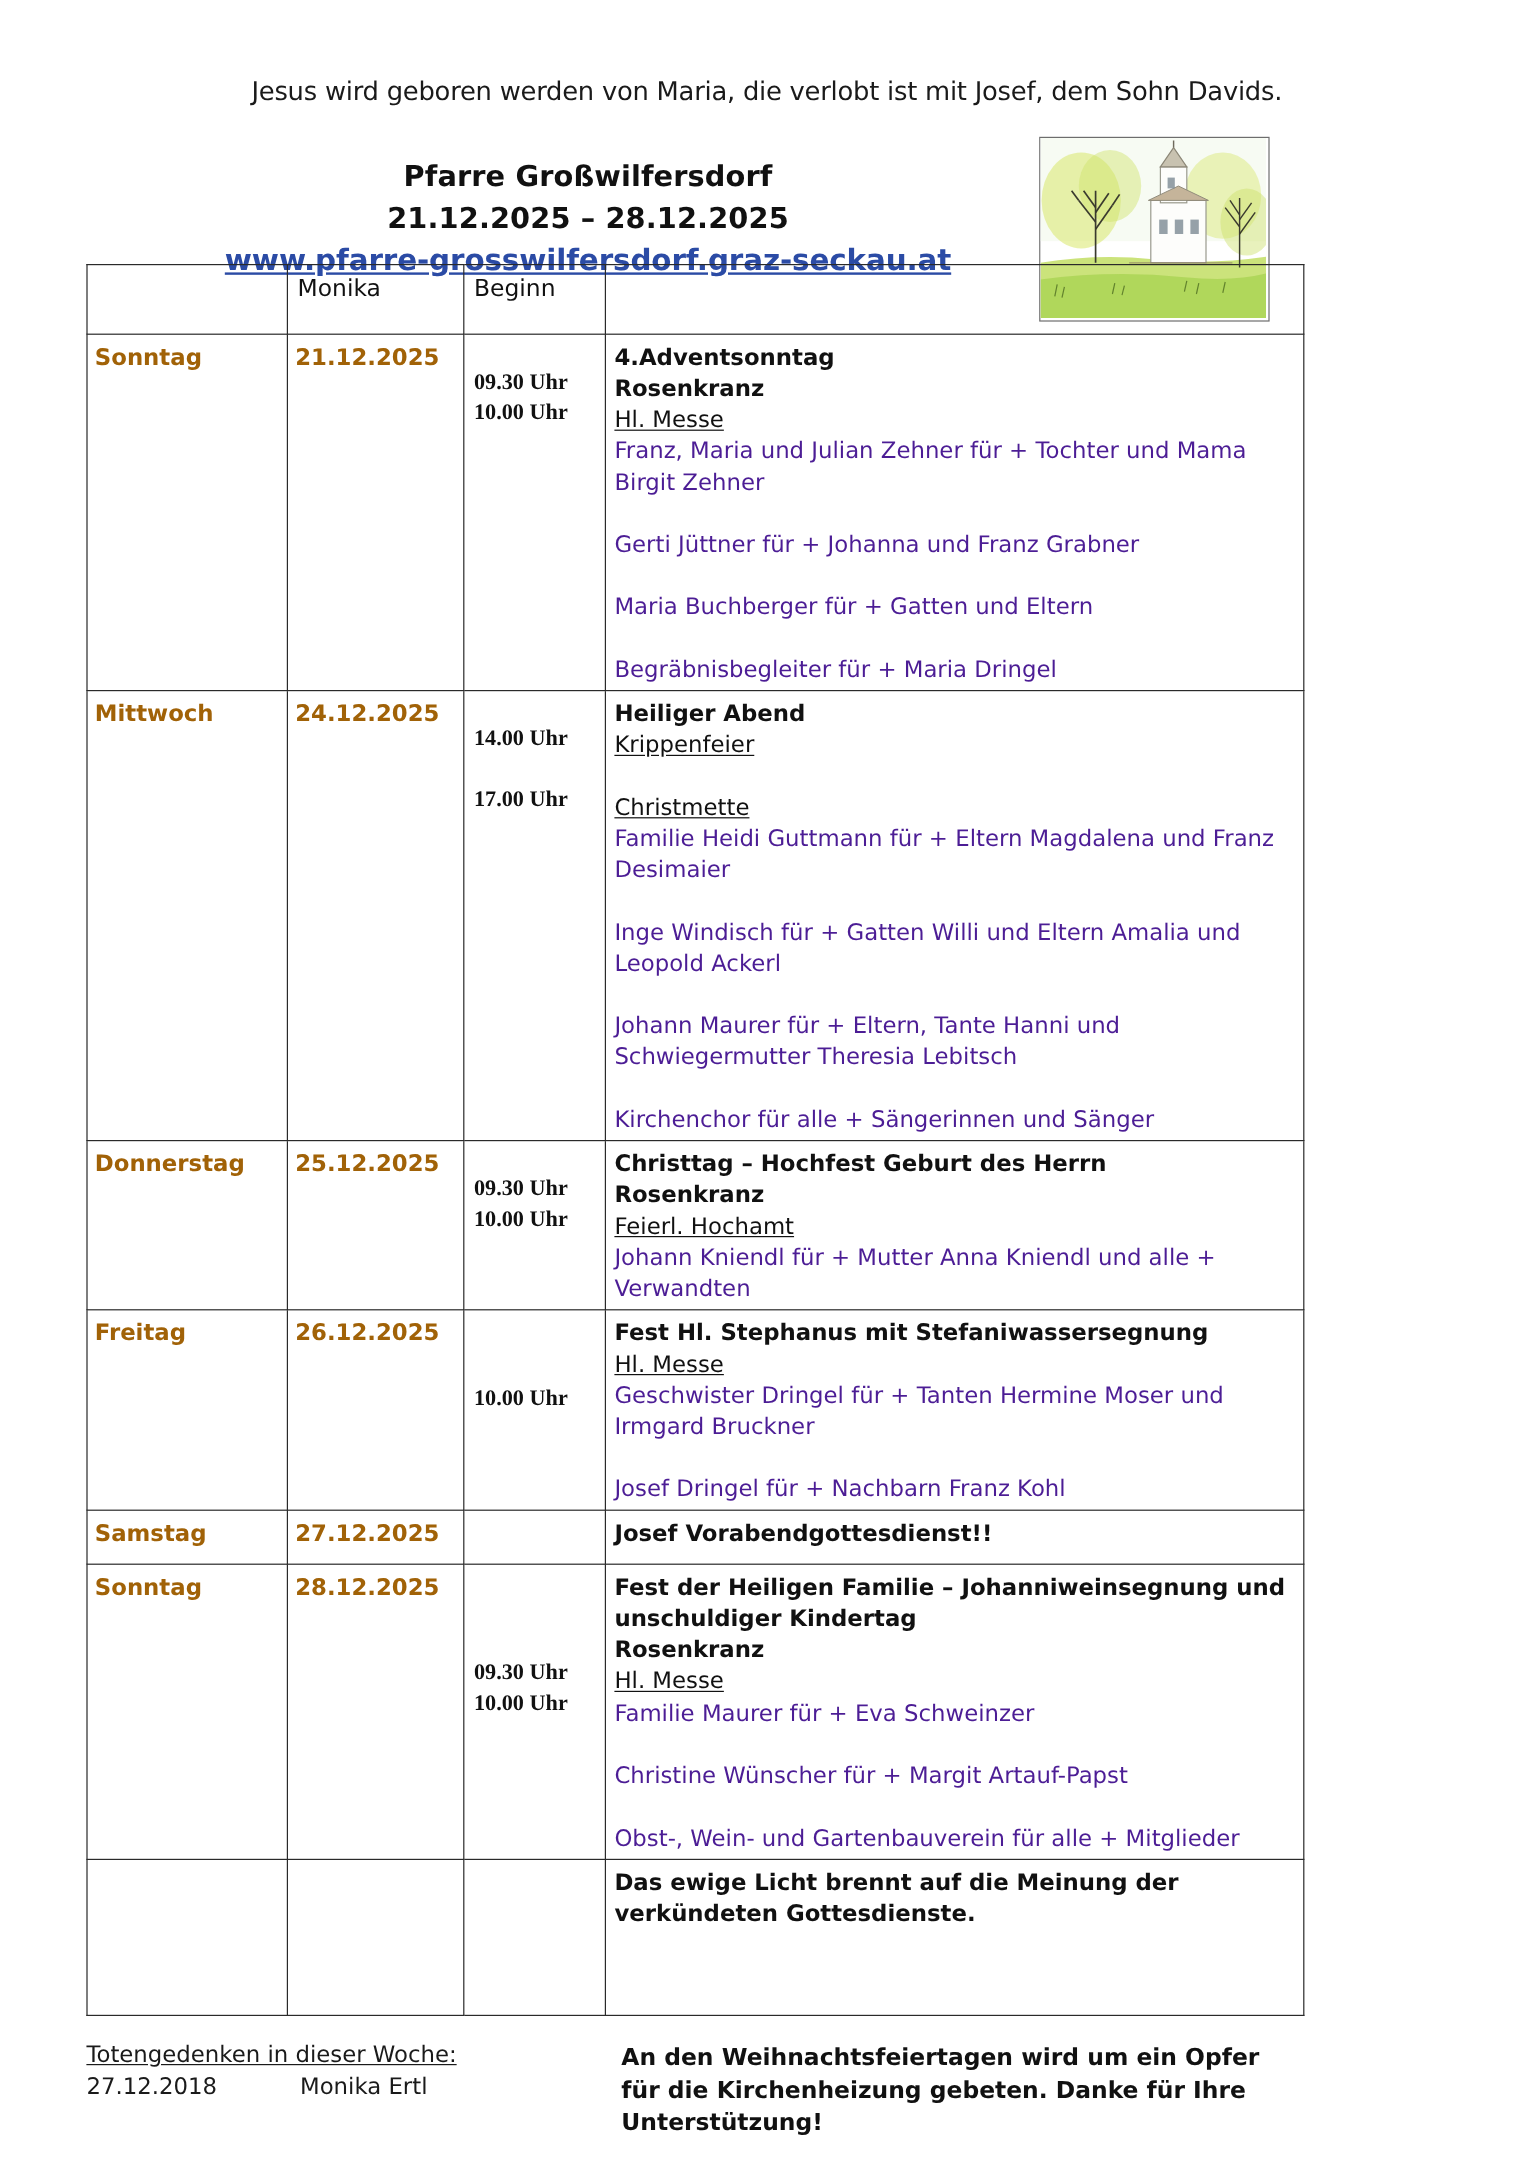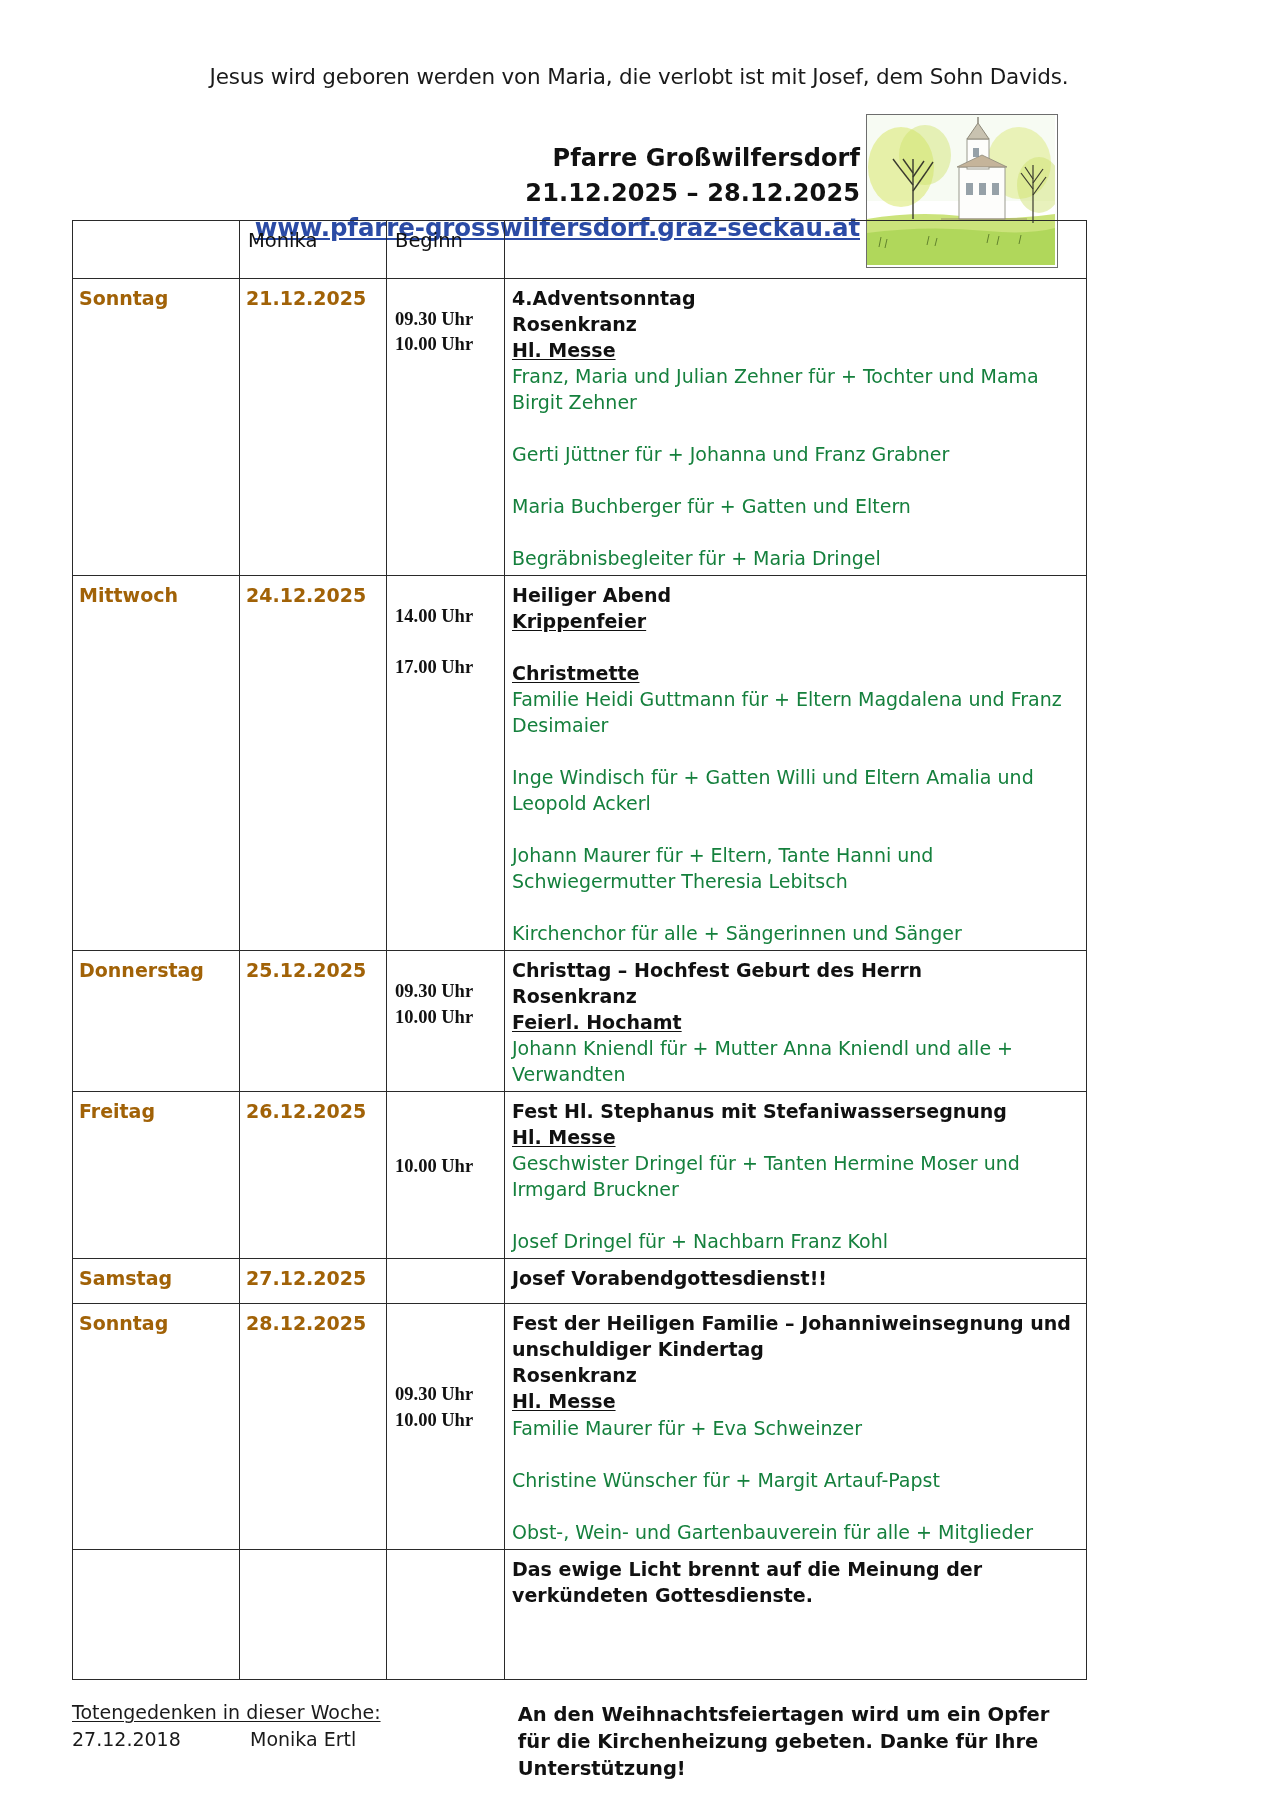--- a/index.html
+++ b/index.html
@@ -32,24 +32,24 @@
     width: 1278px;
     text-align: center;
     font-size: 21.5px;
     font-weight: 400;
     letter-spacing: -0.2px;
     color: #1a1a1a;
   }
 
   .title-block {
     position: absolute;
-    top: 143px;
+    top: 132px;
     left: 120px;
     width: 740px;
-    text-align: right;
+    text-align: center;
   }
   .parish-name {
     font-size: 24px;
     font-weight: bold;
     letter-spacing: 0.1px;
     line-height: 1.28;
     color: #111;
   }
   .date-range {
     font-size: 24px;
@@ -135,32 +135,32 @@
     padding: 6px 6px 4px 7px;
   }
   .d-bold {
     font-size: 19px;
     font-weight: bold;
     line-height: 1.37;
     color: #111;
   }
   .d-bold-u {
     font-size: 19px;
-    font-weight: bold;
+    font-weight: normal;
     line-height: 1.37;
     text-decoration: underline;
     text-underline-offset: 2px;
     color: #111;
     display: inline-block;
   }
   .d-norm {
     font-size: 19px;
     font-weight: 400;
     line-height: 1.37;
-    color: #15803d;
+    color: #4c1d95;
   }
   .d-gap { height: 26px; }
 
   
   .footer {
     position: absolute;
     top: 1700px;
     left: 72px;
     width: 1014px;
     display: flex;

